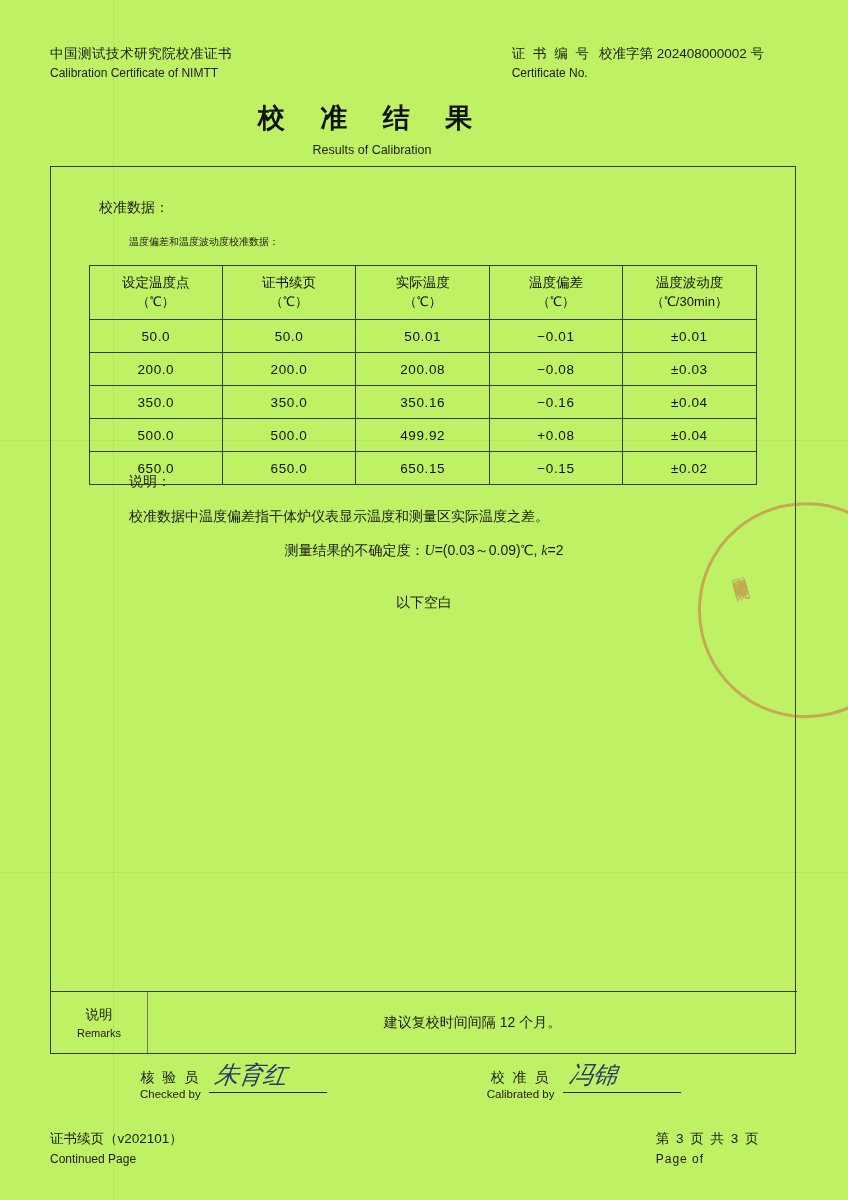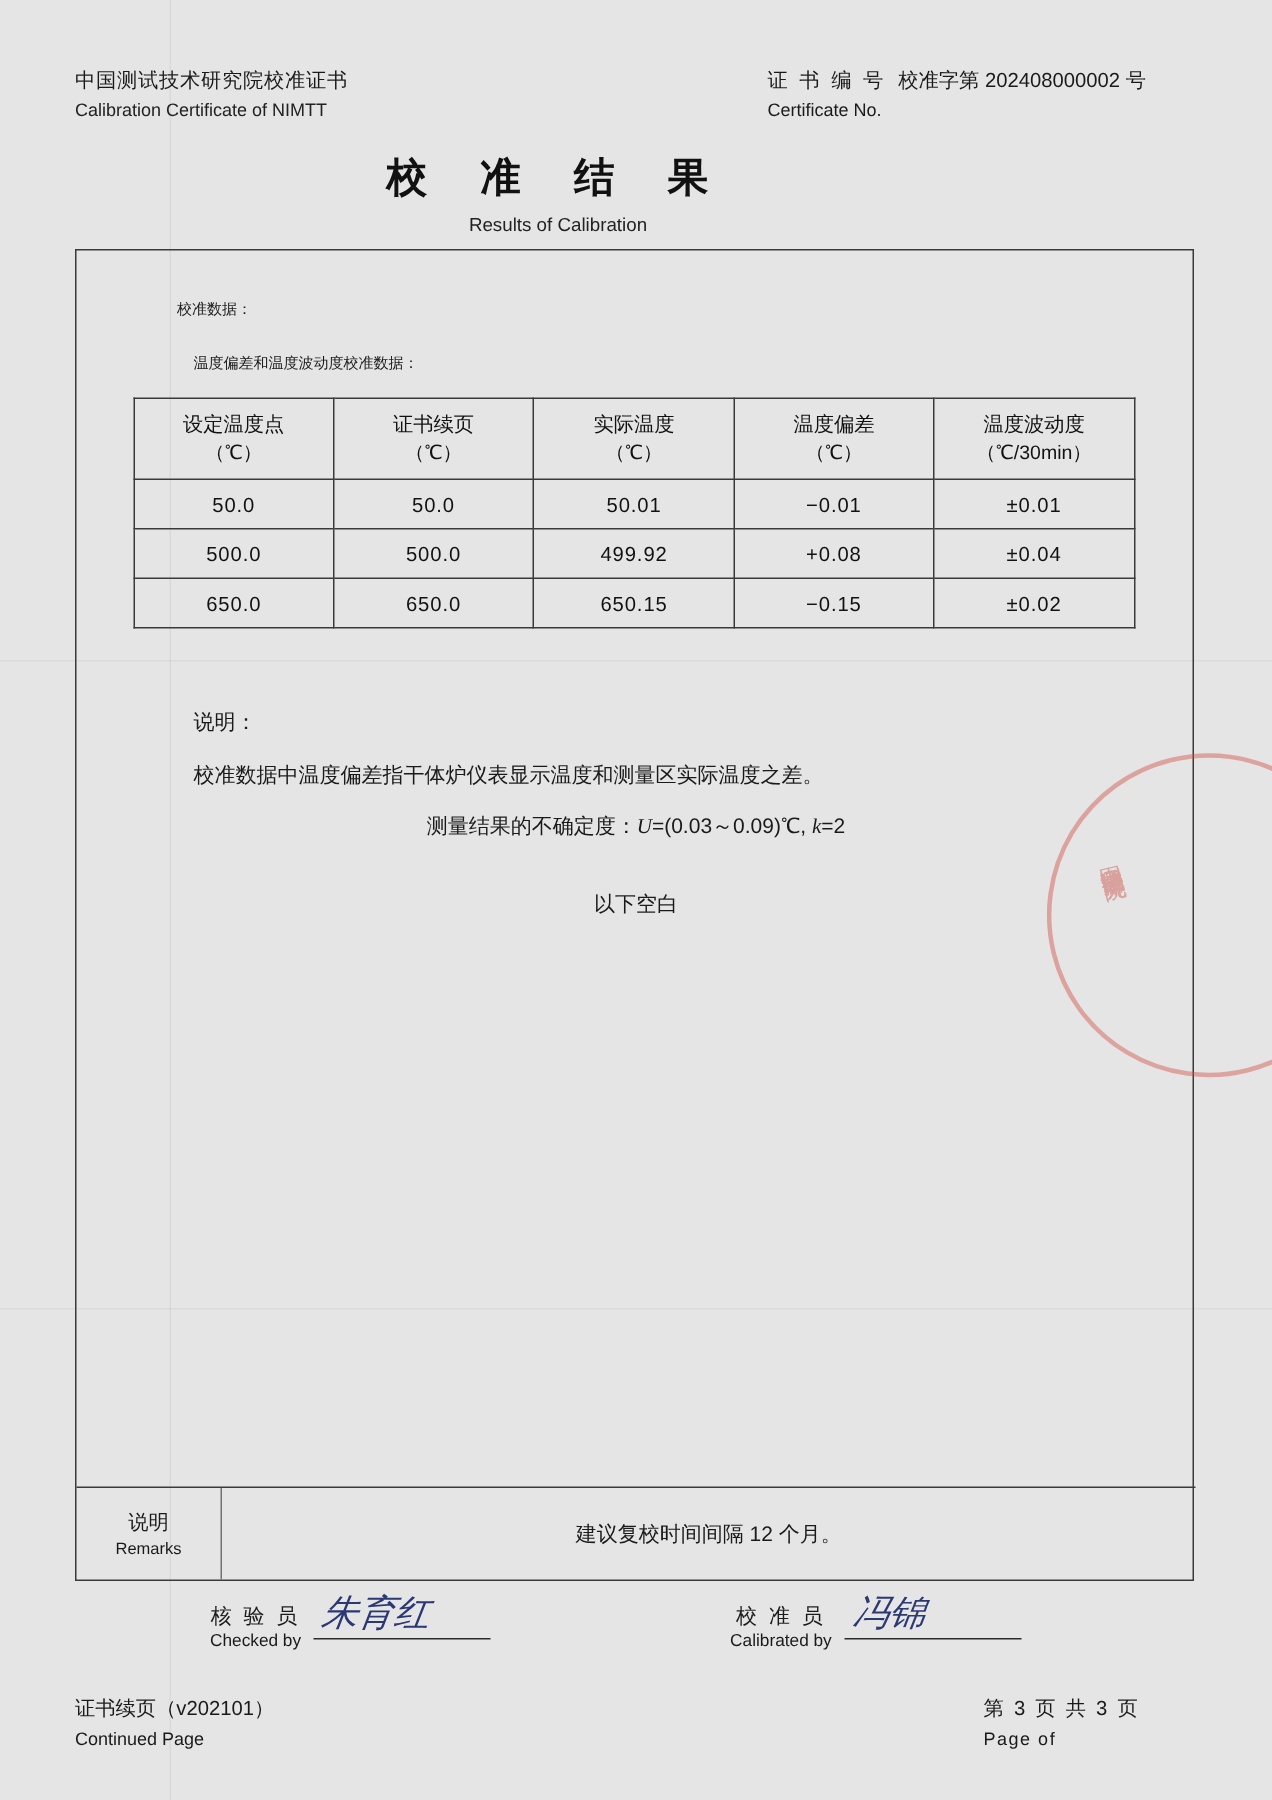--- a/index.html
+++ b/index.html
@@ -11,21 +11,21 @@
     width: 848px;
     height: 1200px;
     position: relative;
     font-family: "Liberation Serif", serif;
     color: #1a1a1a;
     overflow: hidden;
   }
   .page {
     position: absolute;
     inset: 0;
-    background: #e5e5e5;
+    background: #bef264;
   }
   
   .crease-v {
     position: absolute;
     top: 0; bottom: 0;
     width: 1px;
     background: rgba(0,0,0,0.05);
   }
   .crease-h {
     position: absolute;
@@ -108,23 +108,23 @@
     left: 50px;
     top: 166px;
     width: 746px;
     height: 888px;
     border: 1px solid #3a3a3a;
     box-sizing: border-box;
   }
 
   .section-label {
     position: absolute;
-    left: 67px;
+    left: 48px;
     top: 32px;
-    font-size: 10px;
+    font-size: 14px;
     font-family: "Liberation Sans", sans-serif;
   }
   .sub-label {
     position: absolute;
     left: 78px;
     top: 68px;
     font-size: 10px;
     font-family: "Liberation Sans", sans-serif;
   }
 
@@ -374,20 +374,34 @@
       </thead>
       <tbody>
         <tr>
           <td>50.0</td>
           <td>50.0</td>
           <td>50.01</td>
           <td>−0.01</td>
           <td>±0.01</td>
         </tr>
         <tr>
+          <td>200.0</td>
+          <td>200.0</td>
+          <td>200.08</td>
+          <td>−0.08</td>
+          <td>±0.03</td>
+        </tr>
+        <tr>
+          <td>350.0</td>
+          <td>350.0</td>
+          <td>350.16</td>
+          <td>−0.16</td>
+          <td>±0.04</td>
+        </tr>
+        <tr>
           <td>500.0</td>
           <td>500.0</td>
           <td>499.92</td>
           <td>+0.08</td>
           <td>±0.04</td>
         </tr>
         <tr>
           <td>650.0</td>
           <td>650.0</td>
           <td>650.15</td>

